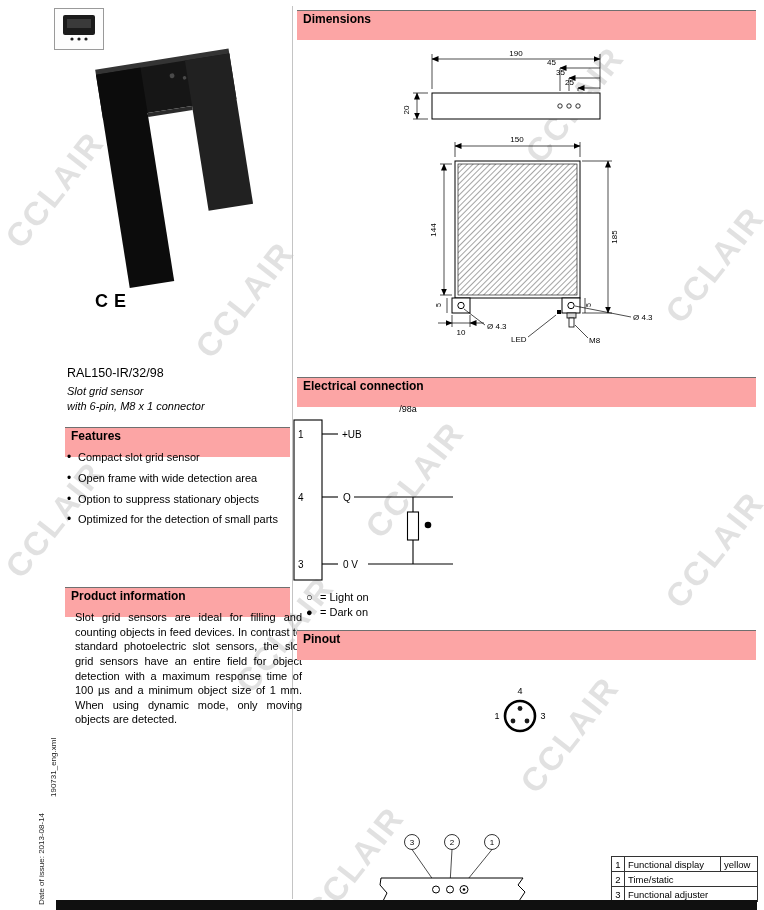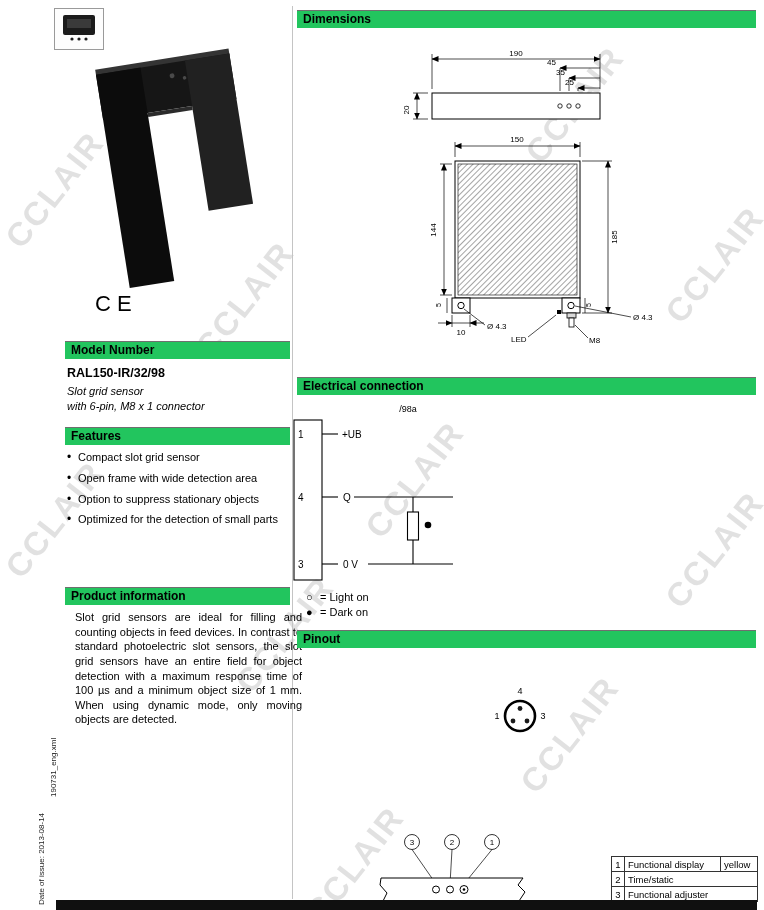--- a/index.html
+++ b/index.html
@@ -10,36 +10,36 @@
     overflow:hidden; margin:0 auto;
   }
   .abs { position:absolute; }
   .wm {
     position:absolute; font-size:33px; font-weight:700; letter-spacing:2px;
     color:rgba(90,90,90,0.18);
     transform:translate(-50%,-50%) rotate(-52deg);
     white-space:nowrap; pointer-events:none; user-select:none;
   }
   .sec-hdr {
-    position:absolute; background:#22c55e; color:#000;
-    font-weight:bold; font-size:12px; line-height:17px; height:18px;
+    position:absolute; background:#fca5a5; color:#000;
+    font-weight:bold; font-size:12px; line-height:17px; height:30px;
     padding:0 6px; border-top:1px solid #6f6f6f;
   }
   .small-txt { font-size:11px; line-height:1.3;font-style:italic; }
-  .model-number { font-weight:bold; font-size:12.5px; }
+  .model-number { font-weight:normal; font-size:12.5px; }
   .features-list { list-style:none; width:228px; }
   .features-list li {
     position:relative; padding-left:13px; margin-bottom:7px;
     font-size:11px; line-height:1.25;
   }
   .features-list li::before {
     content:"•"; position:absolute; left:2px; top:-1px; font-size:12px;
   }
   .prod-text { width:227px; font-size:11px; line-height:1.33; text-align:justify;margin-left:10px; }
-  .ce-mark { font-size:22px; letter-spacing:6px; font-weight:400; }
+  .ce-mark { font-size:18px; letter-spacing:6px; font-weight:700; }
   .divider-v { position:absolute; width:1px; background:#c4c4c4; }
   .footer-bar { position:absolute; background:#101010; }
   .edge-text {
     position:absolute; left:36px; top:712px; height:193px; width:24px;
     writing-mode:vertical-rl; transform:rotate(180deg);
     font-size:8px; color:#222; line-height:1.5; white-space:nowrap;
   }
   .edge-text .ref-line { padding-top:108px; }
   .legend-row { font-size:11px; line-height:15px; }
   .legend-row .sym { display:inline-block; width:14px; font-size:11px; }
@@ -95,21 +95,20 @@
         <rect x="115" y="35" width="45" height="152" fill="#212121"></rect>
         <rect x="70" y="81" width="45" height="4" fill="#2b2b2b"></rect>
         <circle cx="100" cy="48" r="2.4" fill="#4a4a4a"></circle>
         <circle cx="112" cy="52" r="1.8" fill="#4a4a4a"></circle>
       </g>
     </svg>
   </div>
 
   <div class="abs ce-mark" style="left:95px;top:291px">CE</div>
 
-  <div class="sec-hdr" style="left:65px;top:341px;width:225px">Model Number</div>
   <div class="abs model-number" style="left:67px;top:366px">RAL150-IR/32/98</div>
   <div class="abs small-txt" style="left:67px;top:384px">Slot grid sensor</div>
   <div class="abs small-txt" style="left:67px;top:399px">with 6-pin, M8 x 1 connector</div>
 
   <div class="sec-hdr" style="left:65px;top:427px;width:225px">Features</div>
   <ul class="abs features-list" style="left:65px;top:451px">
     <li>Compact slot grid sensor</li>
     <li>Open frame with wide detection area</li>
     <li>Option to suppress stationary objects</li>
     <li>Optimized for the detection of small parts</li>

